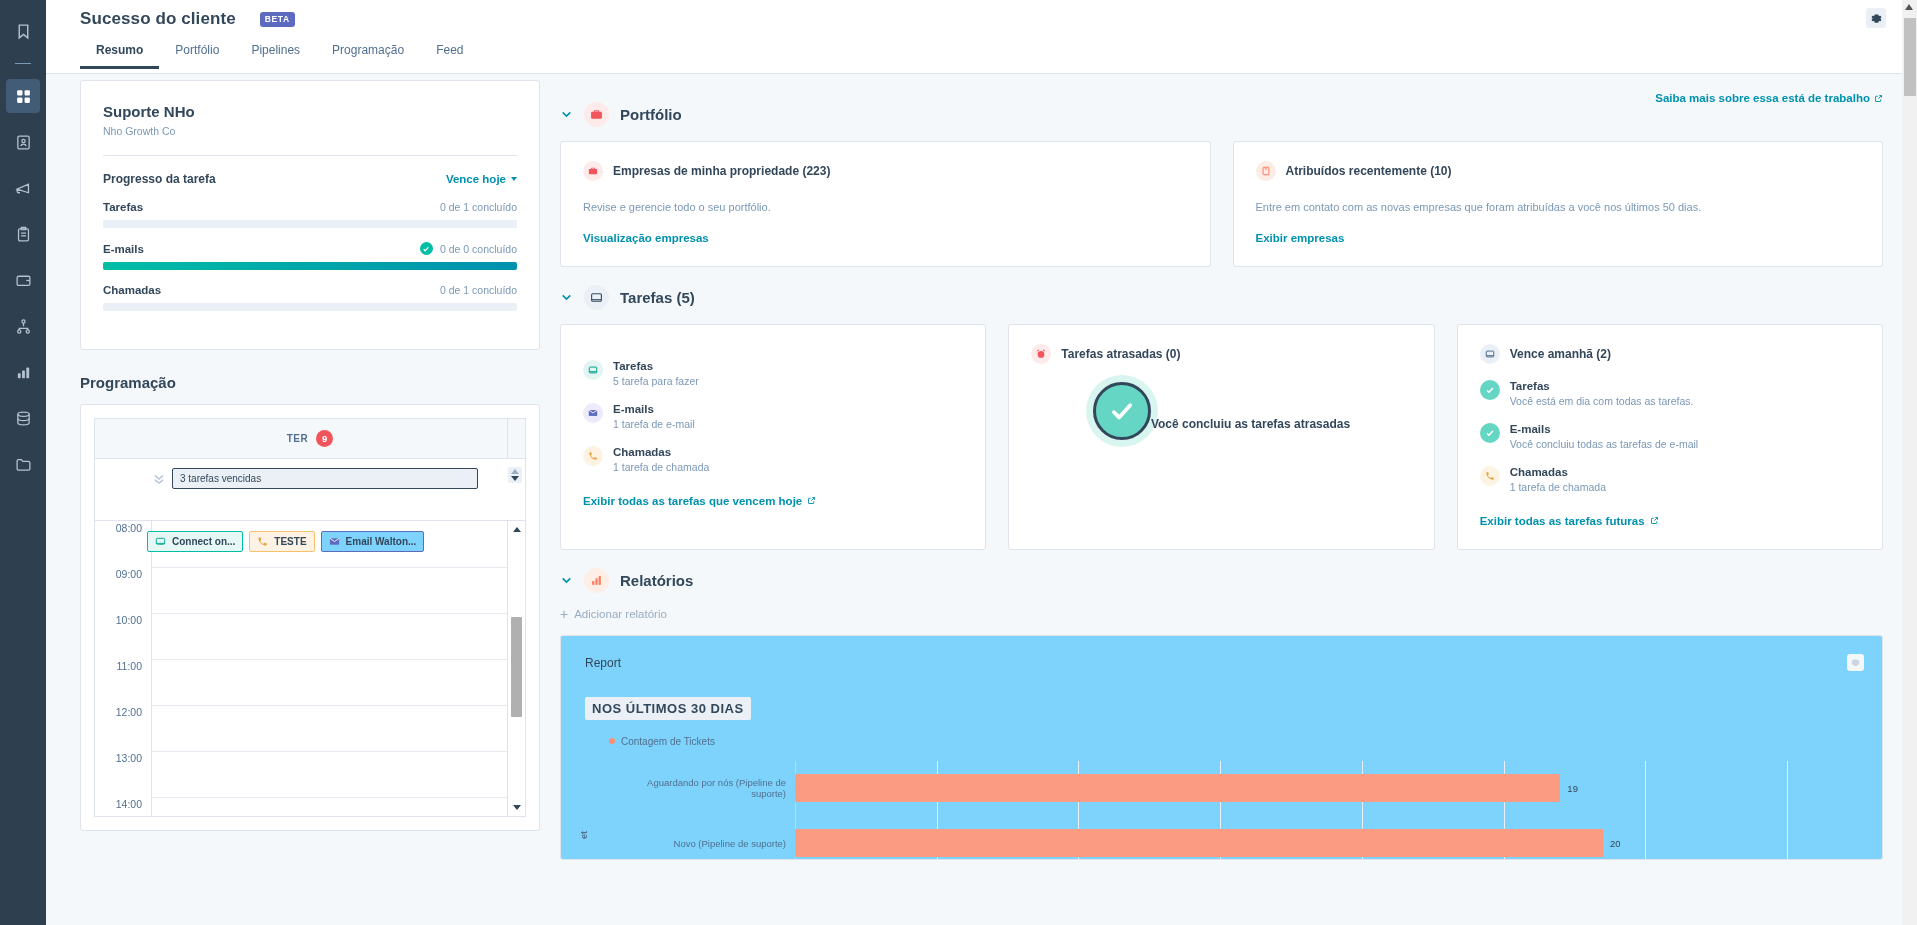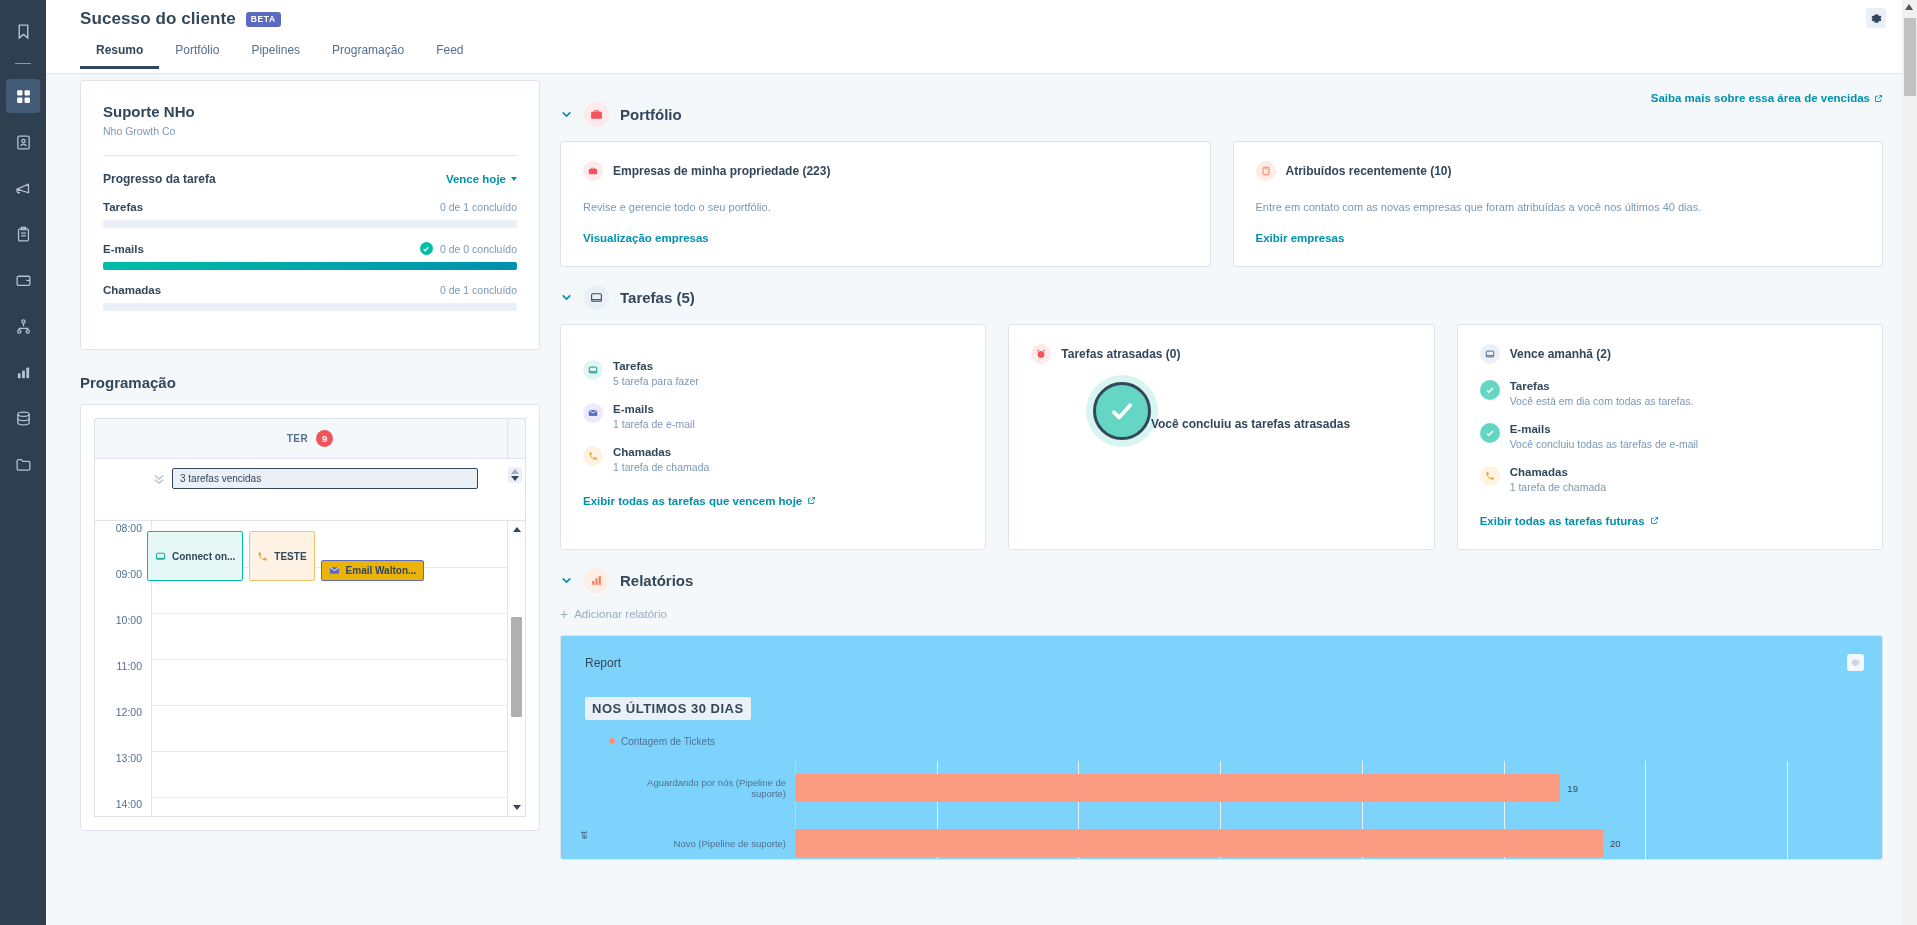--- a/index.html
+++ b/index.html
@@ -26,21 +26,21 @@
   .rail-item svg { width: 17px; height: 17px; display: block; }
   .rail-sep { width: 16px; height: 1px; background: #7c98b6; margin: 9px 0; }
 
   
   .content { flex: 1; min-width: 0; position: relative; background: #f5f8fa; }
   .topbar {
     background: #ffffff; height: 74px; position: relative;
     border-bottom: 1px solid #dfe3eb;
   }
   .topbar .title-row {
-    display: flex; align-items: center; gap: 10px;
+    display: flex; align-items: center; gap: 24px;
     padding: 9px 0 0 34px;
   }
   .page-title { font-size: 17px; font-weight: bold; color: #33475b; letter-spacing: .1px; }
   .beta-badge {
     background: #5c6bc0; color: #fff; font-size: 8.5px; font-weight: bold;
     letter-spacing: .6px; padding: 2.5px 5px; border-radius: 3px;
   }
   .gear-btn {
     position: absolute; right: 31px; top: 8px;
     width: 20px; height: 20px; border-radius: 3px; background: #eaf0f6;
@@ -127,21 +127,21 @@
   .slot-cell { flex: 1; border-top: 1px solid #e5e9f0; margin-right: 18px; }
   .slot:first-child .slot-cell { border-top: none; }
   .events { position: absolute; left: 52px; top: 10px; display: flex; gap: 6px; }
   .ev {
     display: flex; align-items: center; gap: 6px; border-radius: 2px;
     font-size: 10px; font-weight: bold; padding: 4px 7px; white-space: nowrap;
   }
   .ev svg { width: 11px; height: 11px; flex: 0 0 11px; }
   .ev.teal { background: #e5f8f6; border: 1.5px solid #00bda5; color: #33475b; }
   .ev.orange { background: #fdf2e4; border: 1.5px solid #f5c26b; color: #33475b; }
-  .ev.purple { background: #eab308; border: 1.5px solid #5c6bc0; color: #33475b; margin-top: 29px; }
+  .ev.purple { background: #7dd3fc; border: 1.5px solid #5c6bc0; color: #33475b; }
   .cal-scroll {
     position: absolute; right: 0; top: 0; bottom: 0; width: 18px;
     background: #fff; border-left: 1px solid #dfe3eb; display: flex; flex-direction: column; align-items: center;
   }
   .cal-scroll .tri-up2 { margin-top:6px; width:0;height:0;border-left:4.5px solid transparent;border-right:4.5px solid transparent;border-bottom:5px solid #33475b;}
   .cal-scroll .tri-dn2 { margin-top:auto; margin-bottom:6px; width:0;height:0;border-left:4.5px solid transparent;border-right:4.5px solid transparent;border-top:5px solid #33475b;}
   .cal-thumb { position:absolute; right:3px; top:96px; width:11px; height:100px; background:#b0b0b0; border-radius:1px; }
 
   
   .section { margin-bottom: 4px; }
@@ -311,21 +311,21 @@
         <div class="tab">Pipelines</div>
         <div class="tab">Programação</div>
         <div class="tab">Feed</div>
       </nav>
     </header>
 
     <div class="body-area">
 
       <div class="learn-more-row">
         <a class="learn-more">
-          <span>Saiba mais sobre essa área de vencidas</span>
+          <span>Saiba mais sobre essa está de trabalho</span>
           <svg class="ext-ico" viewBox="0 0 24 24" fill="none" stroke="currentColor" stroke-width="2.4">
               <path d="M14 4h6v6M20 4l-8.5 8.5M18 14v5a1 1 0 01-1 1H5a1 1 0 01-1-1V7a1 1 0 011-1h5"></path>
             </svg>
         </a>
       </div>
 
       <div class="cols">
 
         <div class="left-col">
 
@@ -504,21 +504,21 @@
               <div class="pcard">
                 <div class="pcard-head">
                   <span class="pc-ico peach">
                       <svg viewBox="0 0 24 24" fill="none" stroke="currentColor" stroke-width="2.4">
                         <rect x="5" y="3" width="14" height="18" rx="2"></rect>
                         <path d="M9 7h6"></path>
                       </svg>
                     </span>
                   <span class="pc-title">Atribuídos recentemente (10)</span>
                 </div>
-                <div class="pc-desc">Entre em contato com as novas empresas que foram atribuídas a você nos últimos 40 dias.</div>
+                <div class="pc-desc">Entre em contato com as novas empresas que foram atribuídas a você nos últimos 50 dias.</div>
                 <a class="pc-link">
                     <span>Exibir empresas</span>
                   </a>
               </div>
             </div>
           </section>
 
           <section class="section">
             <div class="sec-head">
               <svg class="sec-chev" viewBox="0 0 24 24" fill="none" stroke="currentColor" stroke-width="3">

